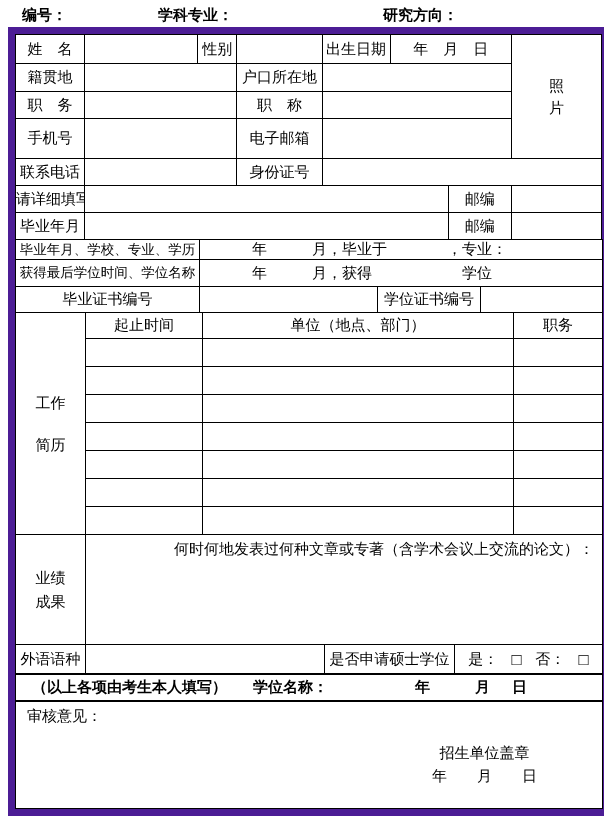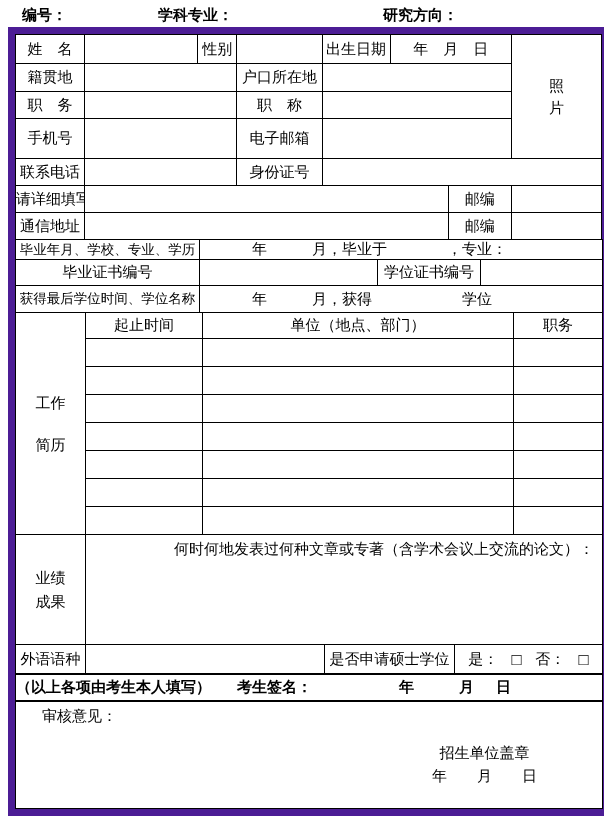--- a/index.html
+++ b/index.html
@@ -32,28 +32,28 @@
   td.top{vertical-align:top;}
   .small-label{font-size:13.5px;}
   .edu-val{text-align:left;padding-left:52px;}
   .photo-cell div{line-height:22px;}
   .sec-label div{line-height:24px;}
   .work-label div{line-height:20px;}
   .work-label div + div{margin-top:22px;}
   .ach-prompt{padding:5px 8px;}
   .yesno{display:flex;justify-content:space-evenly;align-items:center;}
   .cbx{font-size:17px;line-height:1;}
-  .bold-row{font-weight:bold;display:flex;align-items:center;padding-left:0;}
+  .bold-row{font-weight:bold;display:flex;align-items:center;padding-left:16px;}
   .bold-row .s1{margin-left:26px;}
   .bold-row .s2{margin-left:87px;}
   .bold-row .s3{margin-left:45px;}
   .bold-row .s4{margin-left:22px;}
   td.thick{border-top:2px solid #000;}
   .review-cell{position:relative;text-align:left;vertical-align:top;}
-  .review-label{padding:5px 0 0 11px;margin-left:15px;}
+  .review-label{padding:5px 0 0 11px;}
   .stamp-block{
     position:absolute;right:65px;bottom:20px;text-align:center;line-height:23px;
   }
   .footer{position:relative;padding:6px 0 0 55px;font-size:14px;}
   .watermark{
     position:absolute;left:330px;top:1px;font-size:21px;font-weight:bold;
     color:var(--wm-fill);
     text-shadow:1px 1px 0 var(--wm-glow),2px 2px 0 var(--wm-glow);
     white-space:nowrap;
   }
@@ -117,49 +117,49 @@
       <td>身份证号</td>
       <td colspan="4"></td>
     </tr>
     <tr style="height:27px">
       <td>请详细填写</td>
       <td colspan="5"></td>
       <td>邮编</td>
       <td></td>
     </tr>
     <tr style="height:27px">
-      <td>通信地址</td>
+      <td>毕业年月</td>
       <td colspan="5"></td>
       <td>邮编</td>
       <td></td>
     </tr>
   </tbody>
     </table>
 
   <table>
     <colgroup>
       <col style="width:184px">
         <col style="width:178px">
         <col style="width:103px">
         <col style="width:122px">
     </colgroup>
     <tbody>
         <tr style="height:15px">
       <td class="small-label">毕业年月、学校、专业、学历</td>
       <td colspan="3" class="edu-val">年　　　月，毕业于　　　　，专业：</td>
     </tr>
+    <tr style="height:27px">
+      <td class="small-label">获得最后学位时间、学位名称</td>
+      <td colspan="3" class="edu-val">年　　　月，获得　　　　　　学位</td>
+    </tr>
     <tr style="height:26px">
       <td>毕业证书编号</td>
       <td></td>
       <td>学位证书编号</td>
       <td></td>
-    </tr>
-    <tr style="height:27px">
-      <td class="small-label">获得最后学位时间、学位名称</td>
-      <td colspan="3" class="edu-val">年　　　月，获得　　　　　　学位</td>
     </tr>
   </tbody>
     </table>
 
   <table>
     <colgroup>
       <col style="width:70px">
         <col style="width:117px">
         <col style="width:311px">
         <col style="width:89px">
@@ -254,21 +254,21 @@
 
   <table>
     <colgroup>
         <col style="width:587px">
       </colgroup>
     <tbody>
         <tr style="height:26px">
       <td class="thick left">
         <div class="bold-row">
           <span>（以上各项由考生本人填写）</span>
-          <span class="s1">考生签名：</span>
+          <span class="s1">学位名称：</span>
           <span class="s2">年</span>
           <span class="s3">月</span>
           <span class="s4">日</span>
         </div>
       </td>
     </tr>
   </tbody>
     </table>
 
   <table>

